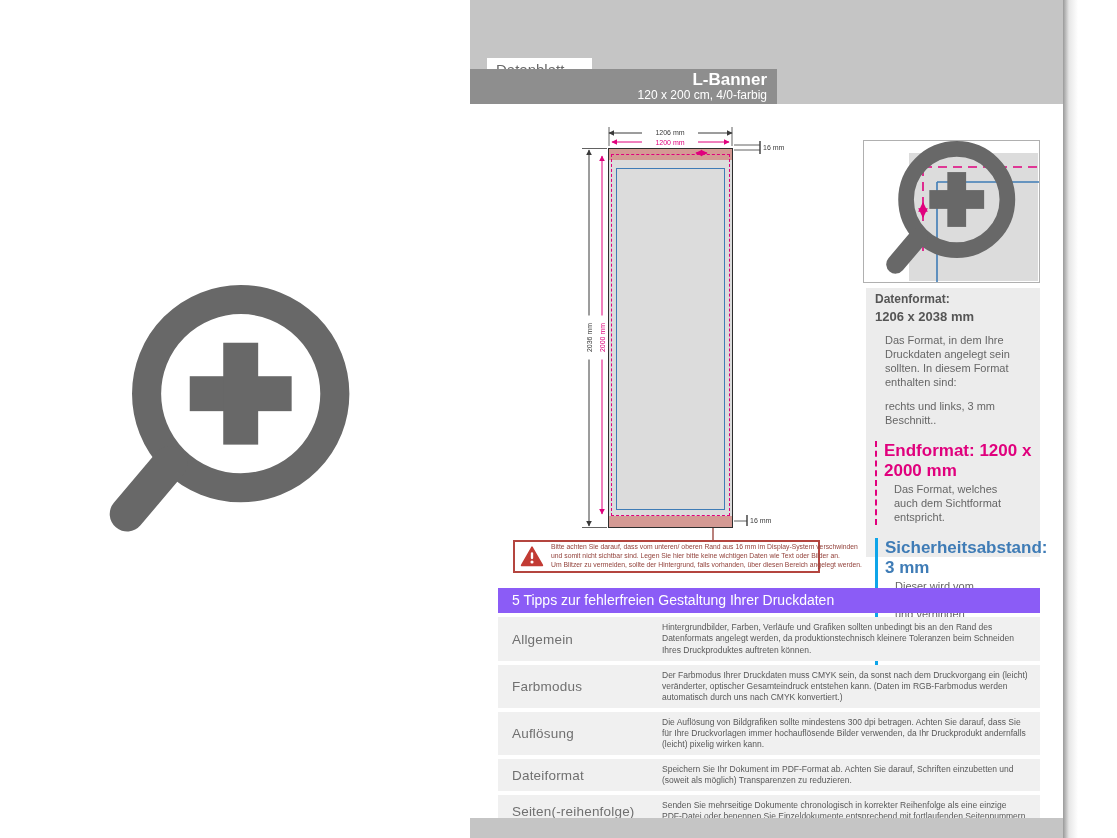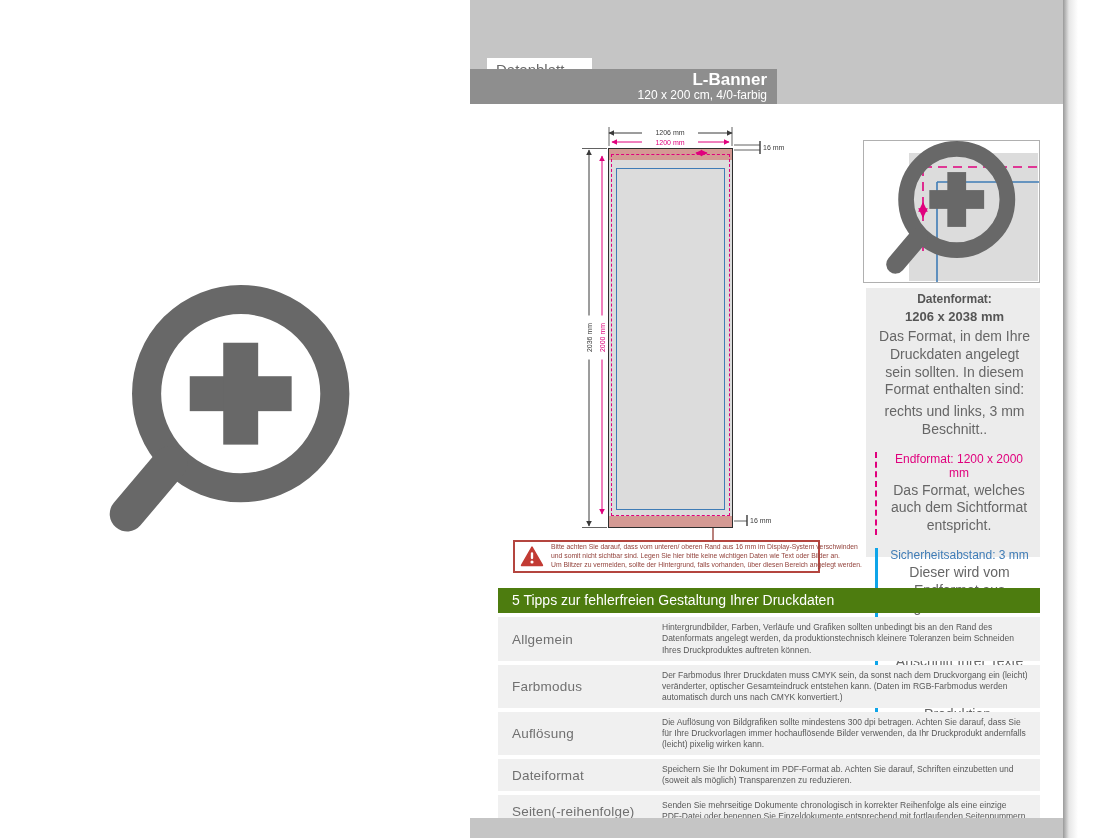--- a/index.html
+++ b/index.html
@@ -60,36 +60,36 @@
 
   
   .zoom-panel{left:393px;top:140px;width:177px;height:143px;background:#ffffff;
     border:1px solid #b0b0b0;box-sizing:border-box;}
   .zoom-panel .corner-bg{position:absolute;left:45px;top:12px;width:129px;height:128px;background:#dcdcdc;}
   .zoom-panel svg{position:absolute;left:0;top:0;width:175px;height:141px;}
   .panel-magnifier{position:absolute;left:9px;top:52px;width:36px;height:37px;}
 
   
   .info-col{left:396px;top:288px;width:174px;height:269px;background:#ececec;
-    box-sizing:border-box;padding:4px 6px 0 9px;color:#666;text-align:center;}
+    box-sizing:border-box;padding:4px 6px 0 9px;color:#666;}
   .info-col .h1{font-size:12px;font-weight:bold;color:#555;}
   .info-col .h2{font-size:13px;font-weight:bold;color:#555;margin-top:3px;}
-  .info-col p{margin:4px;font-size:14px;line-height:1.27;}
+  .info-col p{margin:10px;font-size:11px;line-height:1.27;}
   .info-col .gap{margin-top:9px;}
   .block{margin-top:13px;padding-left:7px;}
   .block.endformat{border-left:2px dashed #e0007d;}
   .block.safety{border-left:3px solid #0ea5e9;}
-  .block .bh{font-size:12px;font-weight:normal;}
+  .block .bh{font-size:17px;font-weight:bold;}
   .block.endformat .bh{color:#e0007d;}
   .block.safety .bh{color:#3f7cb6;}
   .block p{margin-top:2px;}
 
   
   .tips{left:28px;top:588px;width:542px;}
-  .tips-header{background:#4d7c0f;color:#ffffff;font-size:14px;height:25px;
+  .tips-header{background:#8b5cf6;color:#ffffff;font-size:14px;height:25px;
     line-height:25px;padding-left:14px;}
   .tips-rows{margin-top:4px;}
   .tip-row{background:#f0f0f0;display:flex;align-items:center;margin-bottom:4px;}
   .tip-label{flex:0 0 150px;padding-left:14px;font-size:13.5px;color:#707070;letter-spacing:.2px;}
   .tip-text{flex:1;font-size:8.5px;line-height:1.3;color:#585858;padding:5px 12px 5px 0;}
   .r1{min-height:44px;} .r2{min-height:39px;} .r3{min-height:40px;}
   .r4{min-height:29px;} .r5{min-height:32px;}
 
   .footer-bar{left:0;top:818px;width:593px;height:20px;background:#c5c5c5;}
 </style>

